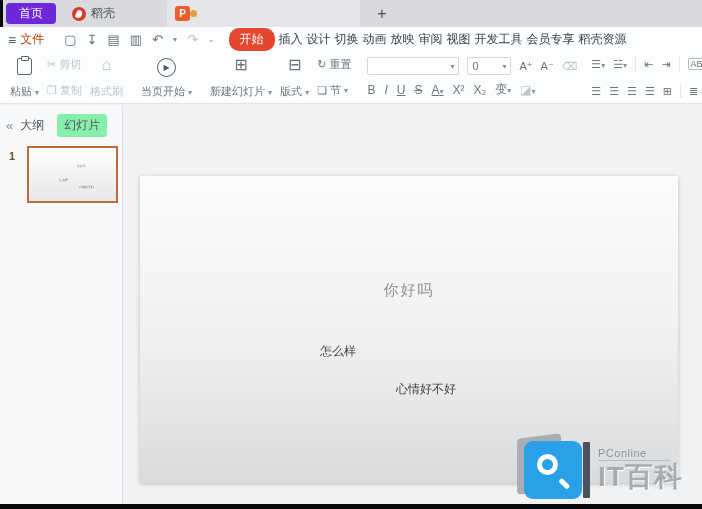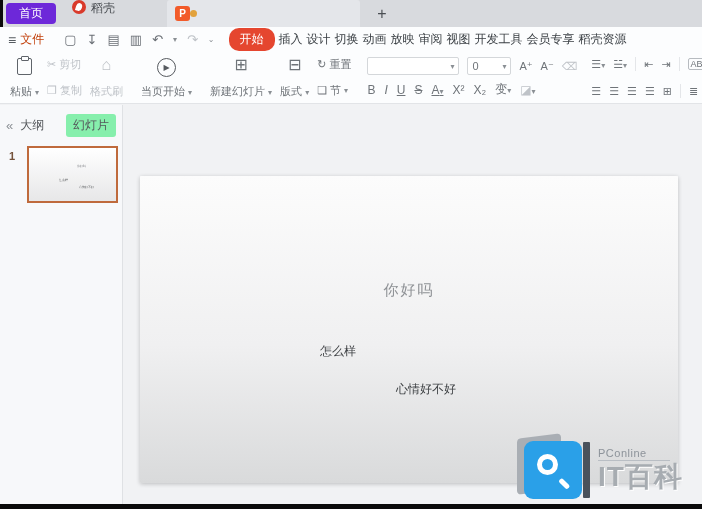--- a/index.html
+++ b/index.html
@@ -7,21 +7,21 @@
   .app{
     position:relative; width:702px; height:509px; overflow:hidden;
     font-family:"Liberation Sans","DejaVu Sans",sans-serif;
     background:#f1f2f4; color:#3b4045; font-size:12px;
   }
   
   .tabbar{ position:relative; height:27px; background:#d8dade; display:flex; align-items:center; }
   .tab-left-edge{ position:absolute; left:0; top:0; width:3px; height:27px; background:#0b0b0b; }
   .home-btn{ margin-left:6px; width:50px; height:21px; background:#6d28d9; color:#fff;
     border-radius:4px; display:flex; align-items:center; justify-content:center; font-size:12px; }
-  .docer-tab{ display:flex; align-items:flex-start; gap:5px; padding:0 14px 0 16px; color:#45494e; height:27px; }
+  .docer-tab{ display:flex; align-items:center; gap:5px; padding:0 14px 0 16px; color:#45494e; height:27px; }
   .docer-icon{ width:14px; height:14px; border-radius:50%; background:#d93a2b; position:relative; }
   .docer-icon::after{ content:""; position:absolute; left:4px; top:3px; width:6px; height:8px;
     border-radius:50% 50% 50% 0; background:#fff; transform:rotate(18deg); }
   .doc-tab{ margin-left:38px; width:193px; height:27px; background:#e4e6ea; display:flex; align-items:center;
     padding:0 8px; border-radius:3px 3px 0 0; }
   .p-icon{ width:15px; height:15px; background:#f25b2a; color:#fff; font-weight:bold; font-size:10px;
     border-radius:3px; display:flex; align-items:center; justify-content:center; }
   .doc-title{ margin-left:6px; color:#2f3338; flex:1; }
   .dot{ width:7px; height:7px; border-radius:50%; background:#e2a23c; }
   .newtab{ margin-left:12px; font-size:16px; color:#4a4e53; width:20px; text-align:center; }
@@ -63,21 +63,21 @@
   .fmt-row .s{ text-decoration:line-through; }
   .para-grid{ display:flex; flex-direction:column; justify-content:space-between; padding:2px 2px; }
   .para-row{ display:flex; align-items:center; gap:8px; font-size:11px; }
   .ab-box{ border:1px solid #b7bbc0; font-size:9px; padding:0 2px; border-radius:2px; }
   .mini-sep{ width:1px; height:14px; background:#e4e6e9; }
   
   .body-row{ position:absolute; top:105px; left:0; right:0; bottom:0; display:flex; }
   .sidebar{ width:123px; background:#f7f8fa; border-right:1px solid #dfe1e4; position:relative; }
   .side-head{ display:flex; align-items:center; padding:9px 6px 0 6px; }
   .collapse{ color:#8b9095; font-size:13px; }
-  .side-tabs{ flex:1; display:flex; justify-content:space-between; gap:6px; font-size:12px; color:#55585c; }
+  .side-tabs{ flex:1; display:flex; justify-content:flex-start; gap:6px; font-size:12px; color:#55585c; }
   .side-tab{ padding:3px 7px; border-radius:3px; }
   .side-tab.active{ background:#86efac; }
   .thumb-row{ position:relative; margin-top:9px; }
   .slide-no{ position:absolute; left:9px; top:4px; font-size:11px; font-weight:bold; color:#74513a; }
   .thumb{ position:absolute; left:27px; top:0; width:91px; height:57px; border:2px solid #bf6a3c;
     background:linear-gradient(180deg,#ffffff,#e7e7e8); }
   .thumb span{ position:absolute; font-size:6px; transform:scale(.5); transform-origin:left top; color:#7d7f83; white-space:nowrap; }
   .t1{ left:48px; top:16px; }
   .t2{ left:30px; top:30px; color:#55575a !important; }
   .t3{ left:50px; top:37px; color:#55575a !important; }

